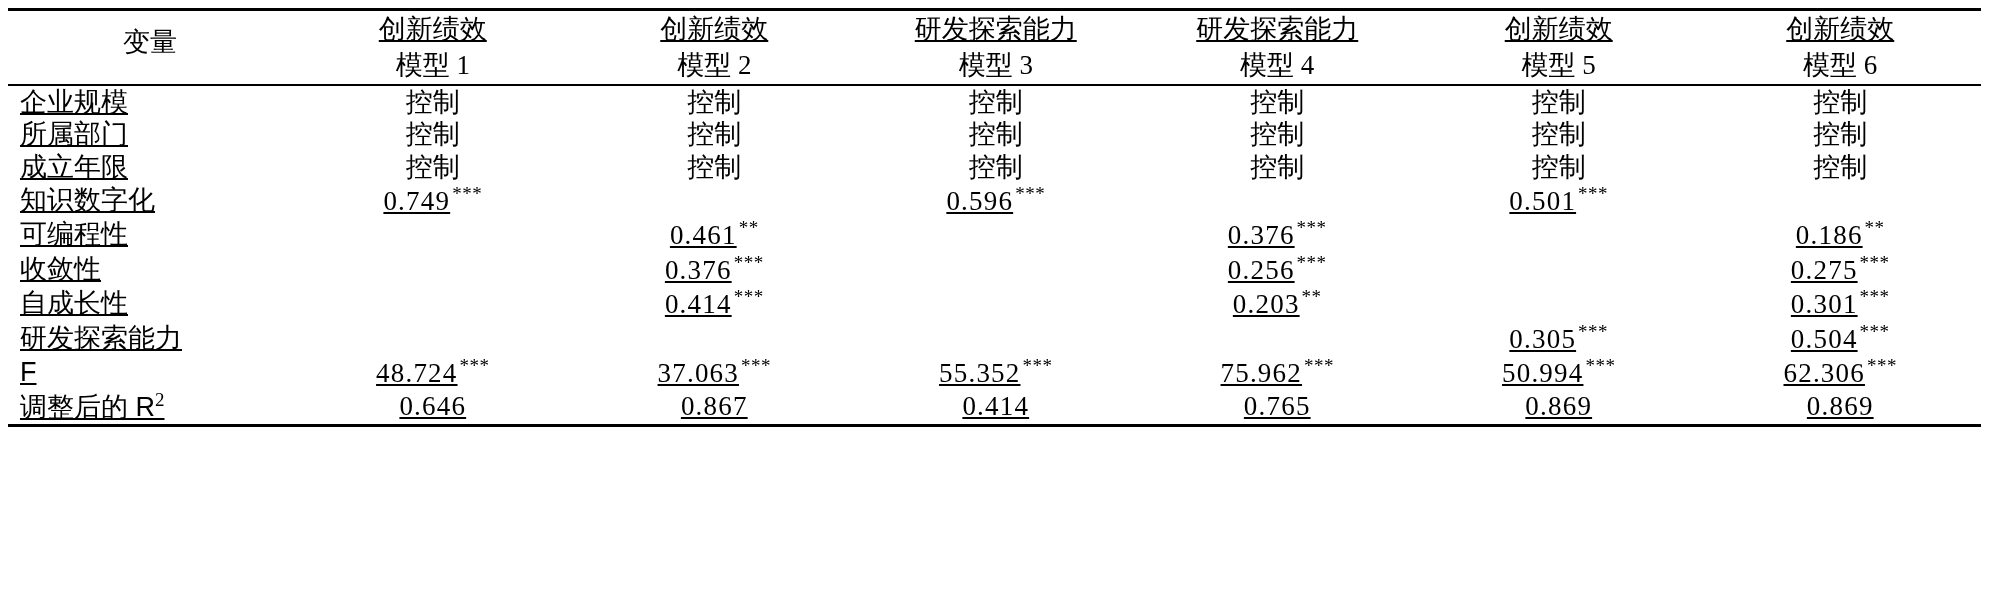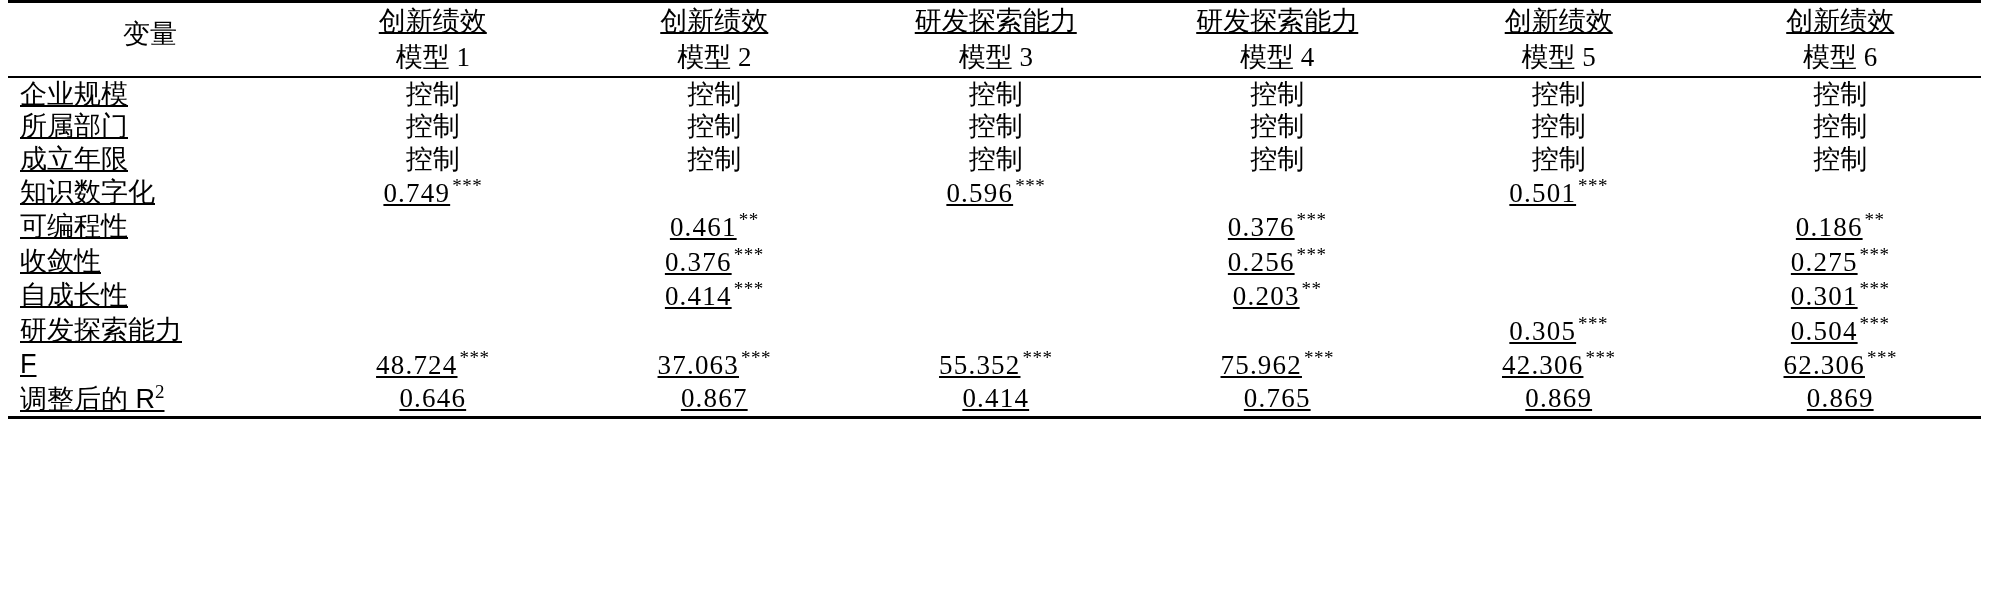--- a/index.html
+++ b/index.html
@@ -10,21 +10,21 @@
   body {
     width: 1989px;
     height: 600px;
     font-family: "Liberation Serif", serif;
     color: #000000;
     overflow: hidden;
   }
   .table-wrap {
     width: 1989px;
     box-sizing: border-box;
-    padding: 0 8px;
+    padding: 8px 8px;
   }
   table.stat-table {
     width: 100%;
     border-collapse: collapse;
     table-layout: fixed;
   }
   table.stat-table td,
   table.stat-table th {
     padding: 0;
     margin: 0;
@@ -221,21 +221,21 @@
         <td><span class="cell-val"><span class="num">0.305</span><span class="stars">***</span></span></td>
         <td><span class="cell-val"><span class="num">0.504</span><span class="stars">***</span></span></td>
       </tr>
 
       <tr>
         <td class="rowlabel serif-label">F</td>
         <td><span class="cell-val"><span class="num">48.724</span><span class="stars">***</span></span></td>
         <td><span class="cell-val"><span class="num">37.063</span><span class="stars">***</span></span></td>
         <td><span class="cell-val"><span class="num">55.352</span><span class="stars">***</span></span></td>
         <td><span class="cell-val"><span class="num">75.962</span><span class="stars">***</span></span></td>
-        <td><span class="cell-val"><span class="num">42.306</span><span class="stars">***</span></span></td>
+        <td><span class="cell-val"><span class="num">50.994</span><span class="stars">***</span></span></td>
         <td><span class="cell-val"><span class="num">62.306</span><span class="stars">***</span></span></td>
       </tr>
 
       <tr class="rule-bottom">
         <td class="rowlabel"><span>调整后的 R</span><span class="sup">2</span></td>
         <td><span class="cell-val"><span class="num">0.646</span></span></td>
         <td><span class="cell-val"><span class="num">0.867</span></span></td>
         <td><span class="cell-val"><span class="num">0.414</span></span></td>
         <td><span class="cell-val"><span class="num">0.765</span></span></td>
         <td><span class="cell-val"><span class="num">0.869</span></span></td>

